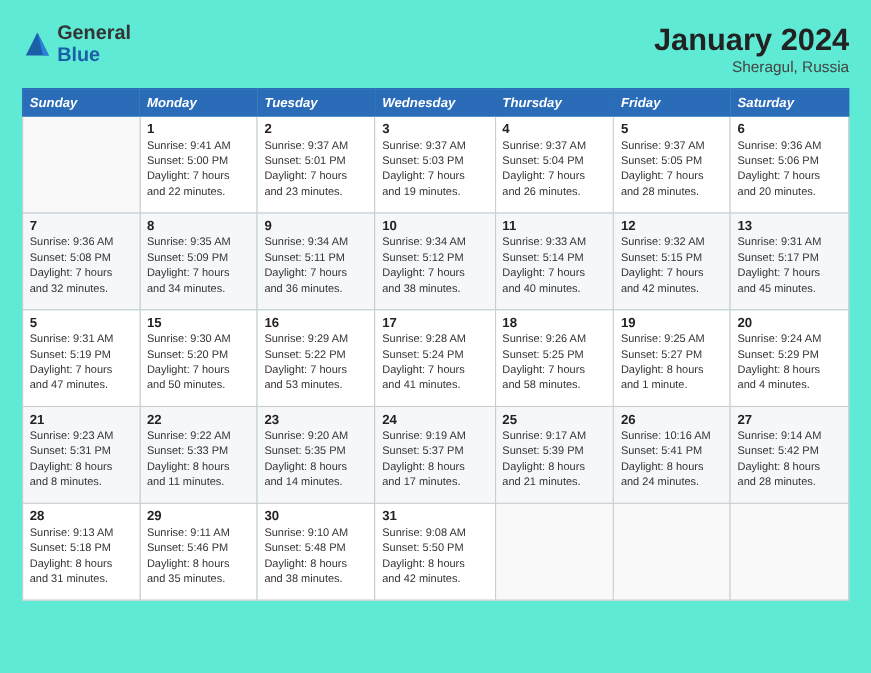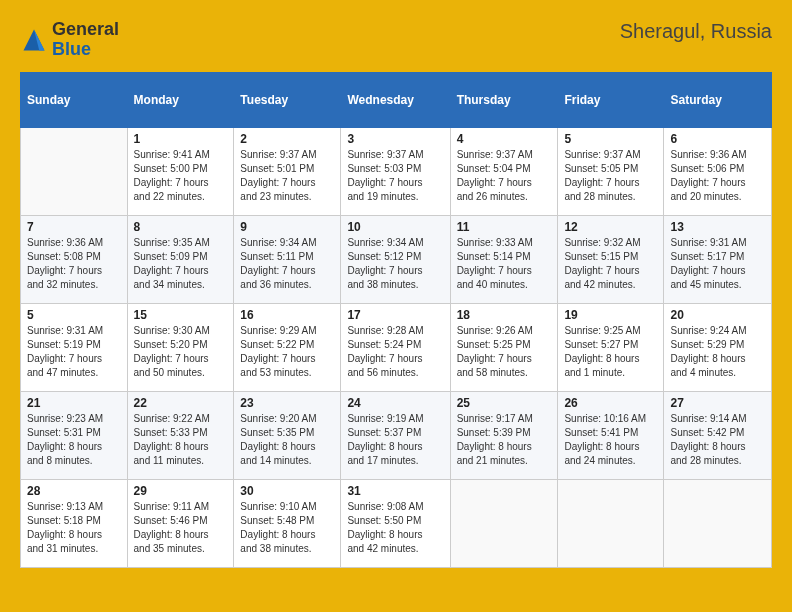--- a/index.html
+++ b/index.html
@@ -7,21 +7,21 @@
       font-family: Arial, sans-serif;
       background: #fff;
       width: 792px;
       height: 612px;
       overflow: hidden;
     }
     .page {
       width: 792px;
       height: 612px;
       padding: 20px;
-      background: #eab308;
+      background: #5eead4;
     }
     .header {
       display: flex;
       justify-content: space-between;
       align-items: flex-start;
       margin-bottom: 12px;
     }
     .logo {
       display: flex;
       align-items: center;
@@ -40,36 +40,37 @@
     }
     .title-block {
       text-align: right;
     }
     .month-year {
       font-size: 28px;
       font-weight: bold;
       color: #222;
     }
     .location {
-      font-size: 20px;
+      font-size: 14px;
       color: #444;
     }
     .calendar-table {
       width: 100%;
       border-collapse: collapse;
       font-size: 11px;
     }
     .calendar-table th {
       background: #2b6cb8;
       color: #fff;
-      padding: 20px 6px;
+      padding: 5px 6px;
       text-align: left;
       font-size: 12px;
       font-weight: bold;
       border: 1px solid #2b6cb8;
+      font-style: italic;
     }
     .calendar-table td {
       border: 1px solid #ccc;
       padding: 4px 6px;
       vertical-align: top;
       width: 113px;
       height: 88px;
       background: #fff;
     }
     .calendar-table tr:nth-child(even) td {
@@ -100,20 +101,21 @@
       <svg class="logo-icon" viewBox="0 0 32 32">
         <polygon points="16,4 28,28 4,28" fill="#1a5fa8"></polygon>
         <polygon points="16,4 28,28 22,28" fill="#2a82d8"></polygon>
       </svg>
       <div class="logo-text">
         <span class="general">General</span><br>
         <span class="blue">Blue</span>
       </div>
     </div>
     <div class="title-block">
+      <div class="month-year">January 2024</div>
       <div class="location">Sheragul, Russia</div>
     </div>
   </div>
 
   <table class="calendar-table">
     <thead>
       <tr>
         <th>Sunday</th>
         <th>Monday</th>
         <th>Tuesday</th>
@@ -189,21 +191,21 @@
           <td>
             <span class="day-number">15</span>
             <div class="day-info"><span>Sunrise: 9:30 AM</span><br><span>Sunset: 5:20 PM</span><br><span>Daylight: 7 hours</span><br><span>and 50 minutes.</span></div>
           </td>
           <td>
             <span class="day-number">16</span>
             <div class="day-info"><span>Sunrise: 9:29 AM</span><br><span>Sunset: 5:22 PM</span><br><span>Daylight: 7 hours</span><br><span>and 53 minutes.</span></div>
           </td>
           <td>
             <span class="day-number">17</span>
-            <div class="day-info"><span>Sunrise: 9:28 AM</span><br><span>Sunset: 5:24 PM</span><br><span>Daylight: 7 hours</span><br><span>and 56 minutes.</span></div>
+            <div class="day-info"><span>Sunrise: 9:28 AM</span><br><span>Sunset: 5:24 PM</span><br><span>Daylight: 7 hours</span><br><span>and 41 minutes.</span></div>
           </td>
           <td>
             <span class="day-number">18</span>
             <div class="day-info"><span>Sunrise: 9:26 AM</span><br><span>Sunset: 5:25 PM</span><br><span>Daylight: 7 hours</span><br><span>and 58 minutes.</span></div>
           </td>
           <td>
             <span class="day-number">19</span>
             <div class="day-info"><span>Sunrise: 9:25 AM</span><br><span>Sunset: 5:27 PM</span><br><span>Daylight: 8 hours</span><br><span>and 1 minute.</span></div>
           </td>
           <td>

